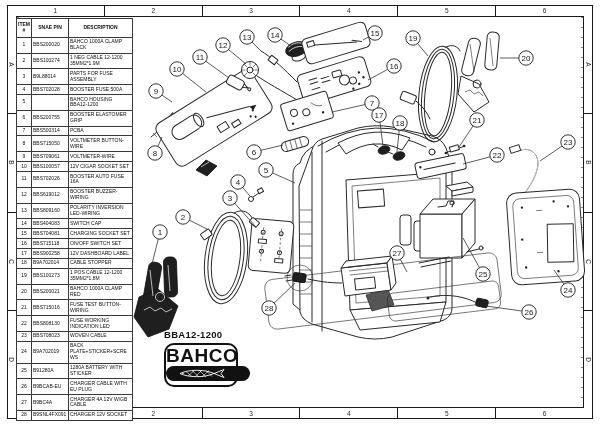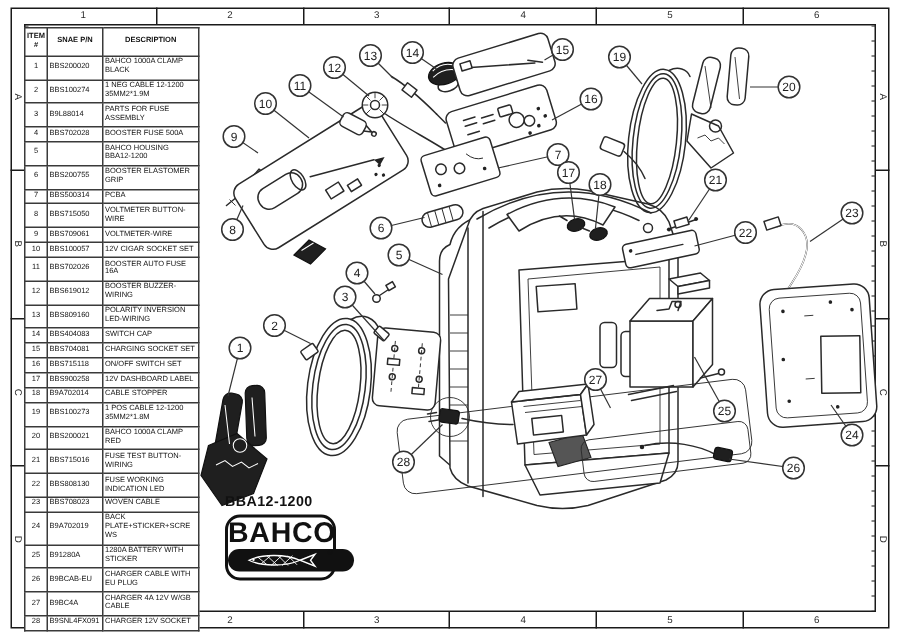--- a/index.html
+++ b/index.html
@@ -43,21 +43,21 @@
   .lnf  { fill: #fff; stroke: #2a2a2a; stroke-width: 1; stroke-linejoin: round; }
   .thin { fill: none; stroke: #2a2a2a; stroke-width: .6; }
   .dark { fill: #1f1f1f; stroke: #111; stroke-width: .8; }
   .mid  { fill: #555; stroke: #222; stroke-width: .7; }
   .wt   { fill: none; stroke: #fff; stroke-width: .7; }
   .leader { stroke: #333; stroke-width: .8; }
   .bubble { fill: #fff; stroke: #333; stroke-width: 1; }
   .bubble-num { font-size: 8px; fill: #222; text-anchor: middle; font-family: "Liberation Sans", sans-serif; }
 
   
-  .titleblock { position: absolute; left: 150px; top: 329px; width: 112px; color: #111; }
+  .titleblock { position: absolute; left: 164px; top: 329px; width: 112px; color: #111; }
   .model { font-size: 9.5px; font-weight: bold; letter-spacing: .3px; }
   .logo { position: relative; margin-top: 3px; width: 74px; height: 44px; border: 2.5px solid #111;
           border-radius: 10px; background: #fff; padding-top: 1px; }
   .logo-word { font-size: 19px; font-weight: bold; text-align: center; letter-spacing: .5px; line-height: 20px; }
   .logo-bar { position: relative; margin: 0 auto; width: 84px; height: 15px; background: #111; border-radius: 7.5px; }
   .logo-reg { position: absolute; right: 0px; top: 21px; font-size: 5px; }
   .website { margin-top: 4px; font-size: 9px; font-weight: bold; letter-spacing: .2px; }
 </style>
 </head>
 <body>

